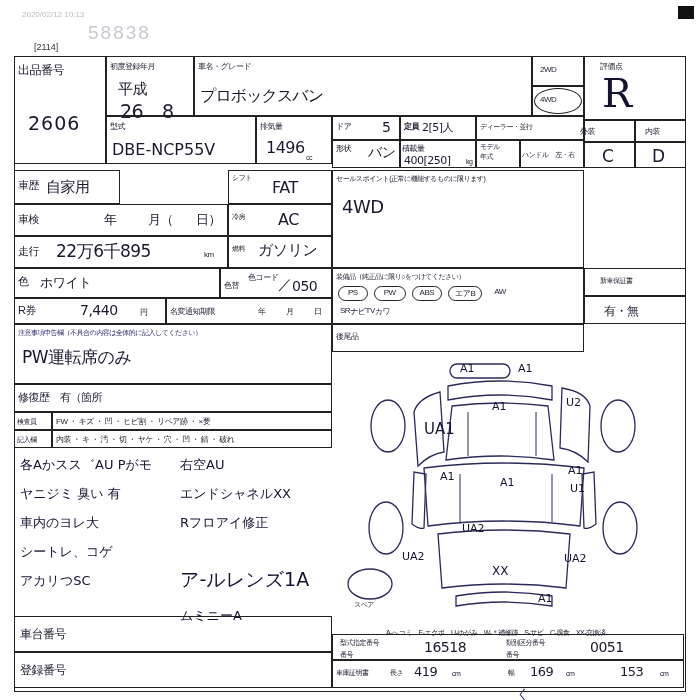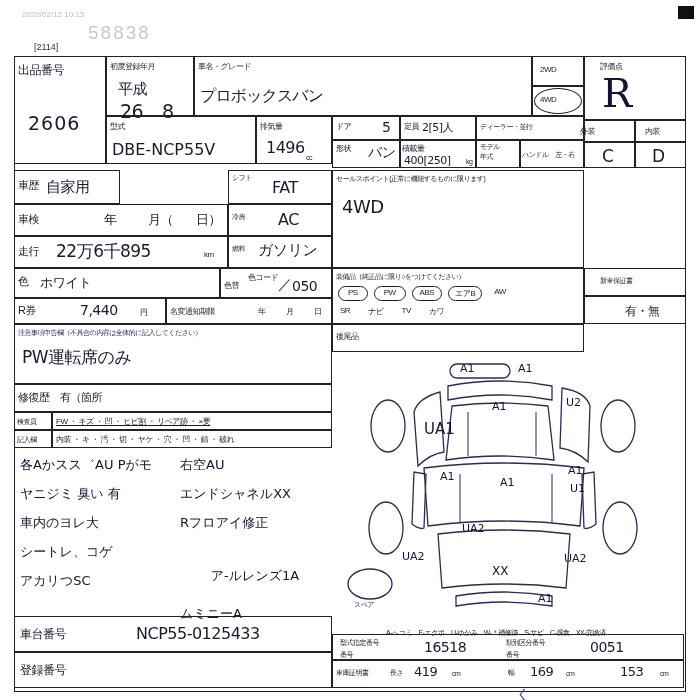--- a/index.html
+++ b/index.html
@@ -73,21 +73,21 @@
   <div class="bx" style="left:256px;top:116px;width:76px;height:48px;"></div>
   <div class="lbl sm" style="left:260px;top:121px;">排気量</div>
   <div class="lbl hand" style="left:266px;top:138px;font-size:16px;">1496</div>
   <div class="lbl xs" style="left:306px;top:154px;">cc</div>
 
   <div class="bx" style="left:332px;top:116px;width:68px;height:24px;"></div>
   <div class="lbl sm" style="left:336px;top:121px;">ドア</div>
   <div class="lbl hand" style="left:382px;top:119px;font-size:14px;">5</div>
 
   <div class="bx" style="left:400px;top:116px;width:76px;height:24px;"></div>
-  <div class="lbl sm" style="left:404px;top:121px;">定員</div>
+  <div class="lbl sm" style="left:404px;top:121px;font-weight:bold;">定員</div>
   <div class="lbl hand" style="left:422px;top:120px;font-size:11px;">2[5]人</div>
 
   <div class="bx" style="left:476px;top:116px;width:108px;height:24px;"></div>
   <div class="lbl xs" style="left:480px;top:122px;">ディーラー・並行</div>
 
   <div class="bx" style="left:332px;top:140px;width:68px;height:28px;"></div>
   <div class="lbl sm" style="left:336px;top:143px;">形状</div>
   <div class="lbl hand" style="left:368px;top:144px;font-size:14px;">バン</div>
 
   <div class="bx" style="left:400px;top:140px;width:76px;height:28px;"></div>
@@ -151,30 +151,30 @@
 
   <div class="bx" style="left:332px;top:170px;width:252px;height:98px;"></div>
   <div class="lbl xs" style="left:336px;top:174px;">セールスポイント(正常に機能するものに限ります)</div>
   <div class="lbl hand" style="left:342px;top:196px;font-size:18px;">4WD</div>
 
   <div class="bx" style="left:332px;top:268px;width:252px;height:56px;"></div>
   <div class="lbl xs" style="left:336px;top:272px;">装備品（純正品に限り○をつけてください）</div>
   <div class="bx" style="left:584px;top:268px;width:102px;height:28px;"></div>
   <div class="lbl xs" style="left:600px;top:276px;">新車保証書</div>
   <div class="bx" style="left:584px;top:296px;width:102px;height:28px;"></div>
-  <div class="lbl" style="left:604px;top:303px;font-size:12px;margin-left:21px;">有・無</div>
+  <div class="lbl" style="left:604px;top:303px;font-size:12px;">有・無</div>
 
   <div style="position:absolute;left:338px;top:286px;display:flex;gap:6px;">
     <span class="lbl sm" style="position:relative;border:1px solid #222;border-radius:10px;padding:1px 9px;">PS</span>
     <span class="lbl sm" style="position:relative;border:1px solid #222;border-radius:10px;padding:1px 9px;">PW</span>
     <span class="lbl sm" style="position:relative;border:1px solid #222;border-radius:10px;padding:1px 7px;">ABS</span>
     <span class="lbl sm" style="position:relative;border:1px solid #222;border-radius:10px;padding:1px 6px;">エアB</span>
     <span class="lbl sm" style="position:relative;padding:1px 6px;">AW</span>
   </div>
-  <div style="position:absolute;left:340px;top:306px;display:flex;gap:18px;">
+  <div style="position:absolute;left:340px;top:306px;display:flex;">
     <span class="lbl sm" style="position:relative;">SR</span>
     <span class="lbl sm" style="position:relative;">ナビ</span>
     <span class="lbl sm" style="position:relative;">TV</span>
     <span class="lbl sm" style="position:relative;">カワ</span>
   </div>
 
   <div class="bx" style="left:14px;top:324px;width:318px;height:60px;"></div>
   <div class="lbl xs" style="left:18px;top:328px;color:#2a2a6a;">注意事項申告欄（不具合の内容は全体的に記入してください）</div>
   <div class="lbl hand" style="left:22px;top:346px;font-size:17px;">PW運転席のみ</div>
 
@@ -184,37 +184,37 @@
   <div class="bx" style="left:14px;top:384px;width:318px;height:28px;"></div>
   <div class="lbl" style="left:18px;top:390px;font-size:11px;">修復歴　有（箇所</div>
 
   <div class="bx" style="left:14px;top:412px;width:38px;height:18px;"></div>
   <div class="bx" style="left:14px;top:430px;width:38px;height:18px;"></div>
   <div class="lbl xs" style="left:17px;top:417px;">検査員</div>
   <div class="lbl xs" style="left:17px;top:435px;">記入欄</div>
 
   <div class="bx" style="left:52px;top:412px;width:280px;height:18px;"></div>
   <div class="bx" style="left:52px;top:430px;width:280px;height:18px;"></div>
-  <div class="lbl sm" style="left:56px;top:416px;text-decoration:underline;">FW ・ キズ ・ 凹 ・ ヒビ割 ・ リペア跡 ・ ×要</div>
+  <div class="lbl sm" style="left:56px;top:416px;">FW ・ キズ ・ 凹 ・ ヒビ割 ・ リペア跡 ・ ×要</div>
   <div class="lbl sm" style="left:56px;top:434px;">内装 ・ キ ・ 汚 ・ 切 ・ ヤケ ・ 穴 ・ 凹 ・ 錆 ・ 破れ</div>
 
   <div class="bx" style="left:14px;top:448px;width:318px;height:168px;border:none;"></div>
   <div style="position:absolute;left:20px;top:456px;width:150px;">
     <div class="hand" style="font-size:13px;margin-bottom:11px;">各Aかスス゛AU Pがモ</div>
     <div class="hand" style="font-size:13px;margin-bottom:11px;">ヤニジミ 臭い 有</div>
     <div class="hand" style="font-size:13px;margin-bottom:11px;">車内のヨレ大</div>
     <div class="hand" style="font-size:13px;margin-bottom:11px;">シートレ、コゲ</div>
     <div class="hand" style="font-size:13px;">アカリつSC</div>
   </div>
   <div style="position:absolute;left:180px;top:456px;width:150px;">
     <div class="hand" style="font-size:13px;margin-bottom:11px;">右空AU</div>
     <div class="hand" style="font-size:13px;margin-bottom:11px;">エンドシャネルXX</div>
     <div class="hand" style="font-size:13px;margin-bottom:11px;">Rフロアイ修正</div>
     <div class="hand" style="font-size:13px;margin-bottom:11px;height:13px;"></div>
-    <div class="hand" style="font-size:13px;margin-bottom:20px;text-align:center;">ア-ルレンズ1A</div>
+    <div class="hand" style="font-size:19px;margin-bottom:14px;">ア-ルレンズ1A</div>
     <div class="hand" style="font-size:13px;">ムミニーA</div>
   </div>
 
   <div style="position:absolute;left:340px;top:352px;width:344px;height:264px;">
     <svg width="344" height="264" viewBox="0 0 344 264">
       <g fill="none" stroke="#2a2a5a" stroke-width="1.3">
 
         <rect x="110" y="12" width="60" height="14" rx="7"></rect>
 
         <path d="M108 34 q52 -10 104 0 l0 14 q-52 -10 -104 0 z"></path>
@@ -266,21 +266,20 @@
     <div class="hand" style="position:absolute;left:62px;top:198px;font-size:11px;">UA2</div>
     <div class="hand" style="position:absolute;left:152px;top:212px;font-size:12px;">XX</div>
     <div class="hand" style="position:absolute;left:224px;top:200px;font-size:11px;">UA2</div>
     <div class="hand" style="position:absolute;left:198px;top:240px;font-size:11px;">A1</div>
   </div>
 
   <div class="lbl xs" style="left:386px;top:628px;">A-へコミ　E-エクボ　U-ゆがみ　W-＊補修跡　S-サビ　C-腐食　XX-交換済</div>
 
   <div class="bx" style="left:14px;top:616px;width:318px;height:36px;"></div>
   <div class="lbl" style="left:20px;top:626px;font-size:12px;">車台番号</div>
-  <div class="lbl hand" style="left:136px;top:624px;font-size:16px;">NCP55-0125433</div>
 
   <div class="bx" style="left:14px;top:652px;width:318px;height:36px;"></div>
   <div class="lbl" style="left:20px;top:662px;font-size:12px;">登録番号</div>
 
   <div class="bx" style="left:332px;top:634px;width:352px;height:26px;"></div>
   <div class="lbl xs" style="left:340px;top:638px;">型式指定番号</div>
   <div class="lbl xs" style="left:506px;top:638px;">類別区分番号</div>
   <div class="lbl xs" style="left:340px;top:650px;">番号</div>
   <div class="lbl xs" style="left:506px;top:650px;">番号</div>
   <div class="lbl hand" style="left:424px;top:639px;font-size:14px;">16518</div>

